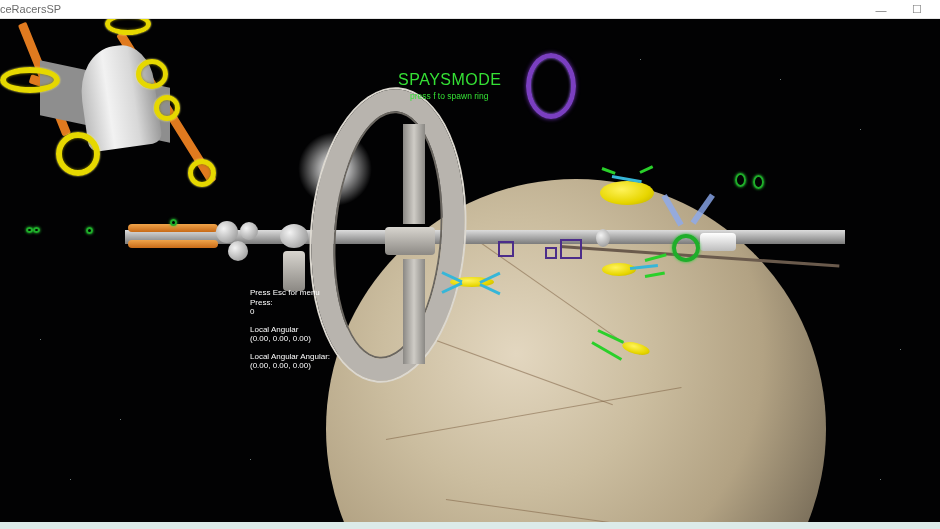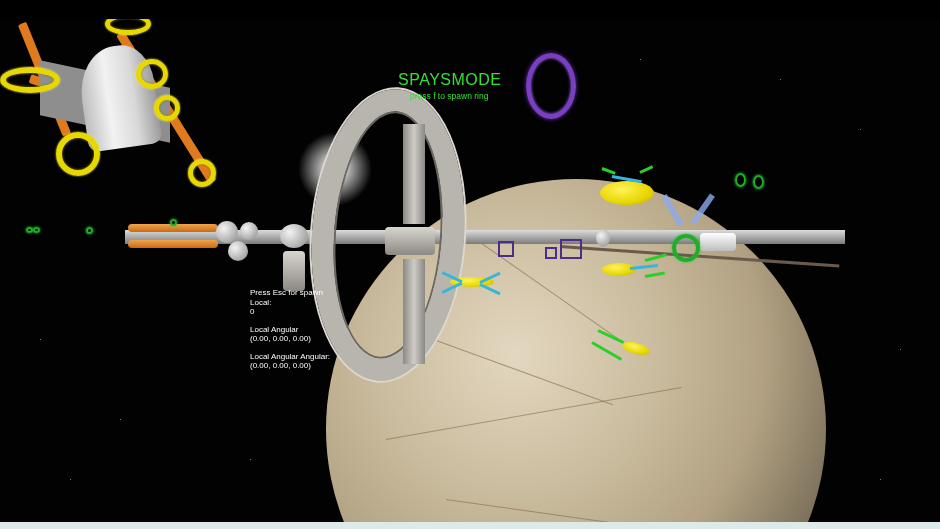--- a/index.html
+++ b/index.html
@@ -38,20 +38,25 @@
     .drone-arm.cyan { background: #36b6d8; }
     .boom { position: absolute; height: 3px; background: #6a5a4c; transform-origin: left center; }
     .solar { position: absolute; width: 6px; height: 34px; background: rgba(140,170,240,.8); transform-origin: bottom center; }
     .frame { position: absolute; border: 2px solid #4c2d8a; }
   </style>
 </head>
 <body>
 
 <div class="window">
 
+  <div class="titlebar">
+    <span class="title">ceRacersSP</span>
+    <span class="ctrl" style="left:866px;">—</span>
+    <span class="ctrl" style="left:902px;">☐</span>
+  </div>
 
   <div class="viewport">
 
     <div class="star" style="left:40px;top:320px;"></div>
     <div class="star" style="left:120px;top:400px;"></div>
     <div class="star" style="left:210px;top:150px;"></div>
     <div class="star" style="left:640px;top:40px;"></div>
     <div class="star" style="left:860px;top:110px;"></div>
     <div class="star" style="left:900px;top:330px;"></div>
     <div class="star" style="left:70px;top:460px;"></div>
@@ -131,22 +136,22 @@
     <div class="drone-arm cyan" style="left:480px;top:264px;width:22px;transform:rotate(25deg);"></div>
 
     <div class="drone-disc" style="left:622px;top:324px;width:28px;height:11px;transform:rotate(15deg);"></div>
     <div class="drone-arm" style="left:598px;top:310px;width:28px;transform:rotate(25deg);"></div>
     <div class="drone-arm" style="left:592px;top:322px;width:34px;transform:rotate(30deg);"></div>
 
     <div class="hud-title">SPAYSMODE</div>
     <div class="hud-sub">press f to spawn ring</div>
 
     <div class="hud-info">
-      <div>Press Esc for spawn</div>
-      <div>Local:</div>
+      <div>Press Esc for menu</div>
+      <div>Press:</div>
       <div>0</div>
       <div class="gap"></div>
       <div>Local Angular</div>
       <div>(0.00, 0.00, 0.00)</div>
       <div class="gap"></div>
       <div>Local Angular Angular:</div>
       <div>(0.00, 0.00, 0.00)</div>
     </div>
   </div>
 

